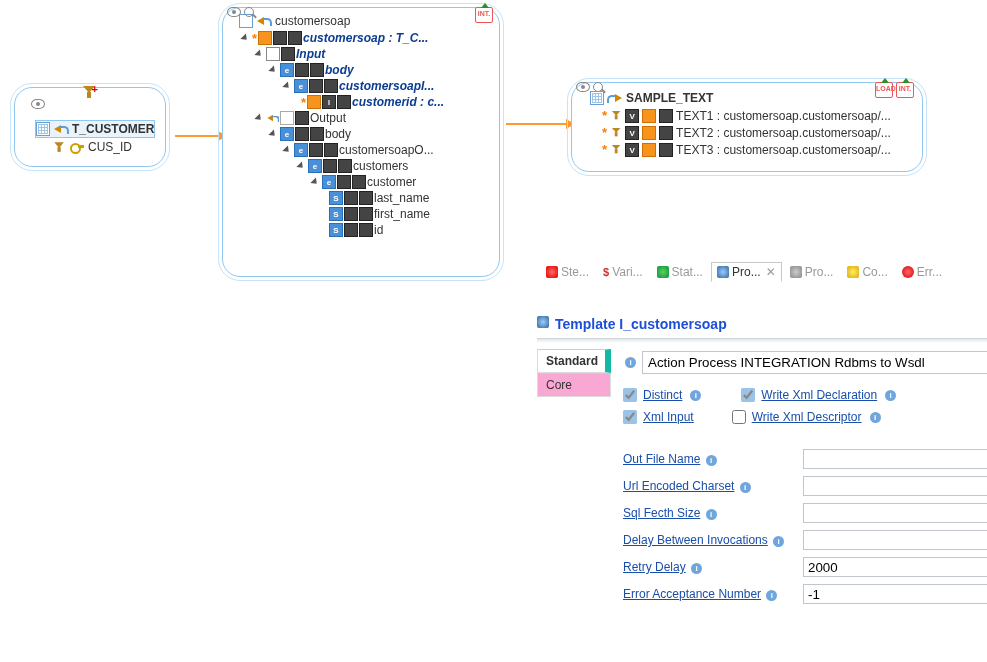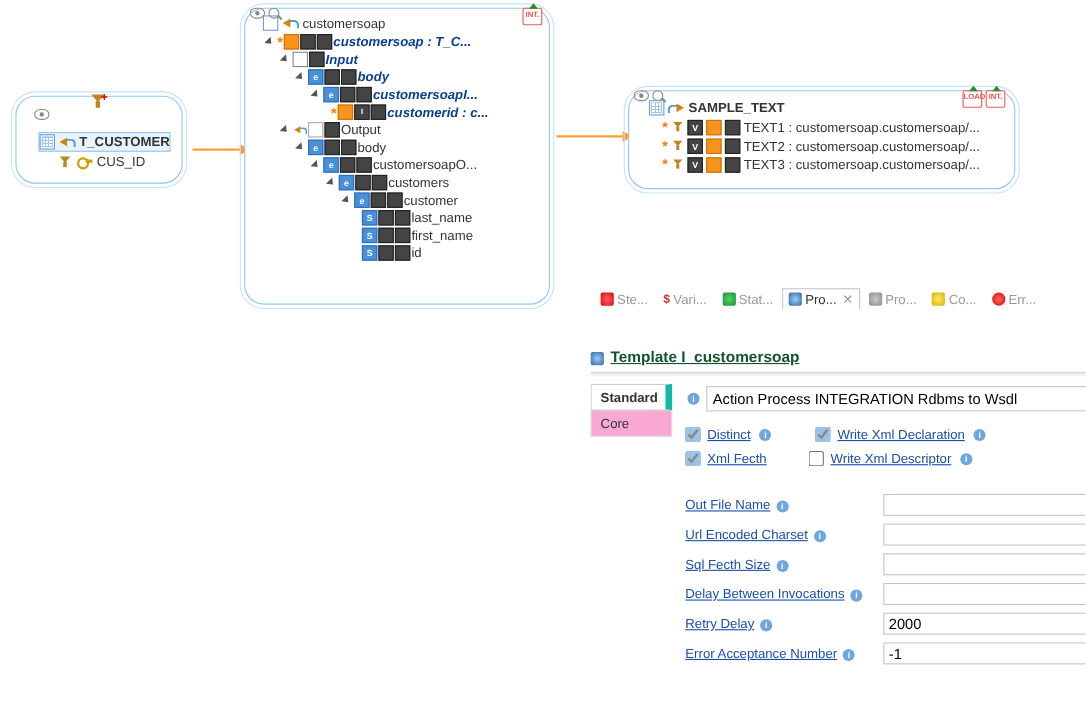--- a/index.html
+++ b/index.html
@@ -45,21 +45,21 @@
   .conn1 { left: 175px; top: 135px; width: 43px; }
   .conn2 { left: 506px; top: 123px; width: 60px; }
   
   
   .tabs { position: absolute; left: 540px; top: 262px; display: flex; gap: 2px; align-items: center; }
   .tab { display: flex; align-items: center; gap: 3px; padding: 2px 5px; color: #999; cursor: pointer; border: 1px solid transparent; }
   .tab.active { color: #333; border: 1px solid #c8c8c8; border-bottom: 1px solid #fff; background: #fff; }
   .tab .xbtn { color: #999; margin-left: 2px; }
   
   .panel { position: absolute; left: 537px; top: 312px; width: 450px; }
-  .panel-title { color: #14532d; font-weight: 600; font-size: 14px; display: flex; align-items: flex-end; gap: 6px; padding: 4px 0; text-decoration: underline; }
+  .panel-title { color: #1d4ed8; font-weight: 600; font-size: 14px; display: flex; align-items: flex-start; gap: 6px; padding: 4px 0; }
   .panel-sep { width: 450px; height: 5px; background: linear-gradient(#e2e6ea,#fff); margin: 2px 0 6px 0; border-top: 1px solid #d0d5da; }
   .panel-body { display: flex; }
   .side-tabs { width: 74px; }
   .side-tab { padding: 4px 8px; background: #f9a8d4; border: 1px solid #dcdcdc; border-top: 1px solid #ccc; font-size: 12px; cursor: pointer; }
   .side-tab.active { font-weight: 700; background: #fff; border-right: 6px solid #14b8a6; }
   .form { flex: 1; padding: 2px 0 0 12px; }
   .form-row0 { display: flex; align-items: center; gap: 6px; margin-bottom: 14px; }
   .form-row0 input[type=text] { flex: 1; padding: 3px 5px; border: 1px solid #c0c6cc; }
   .chk-row { display: flex; gap: 40px; margin-bottom: 8px; }
   .chk { display: flex; align-items: center; gap: 6px; }
@@ -353,21 +353,21 @@
           </div>
         <div class="chk">
             <input type="checkbox" checked="" class="ckdis" style="">
             <span class="linklab">Write Xml Declaration</span>
             <span class="info-ic">i</span>
           </div>
       </div>
       <div class="chk-row">
         <div class="chk">
             <input type="checkbox" checked="" class="ckdis" style="">
-            <span class="linklab">Xml Fecth</span>
+            <span class="linklab">Xml Input</span>
           </div>
         <div class="chk" style="margin-left:-14px;padding-left:12px;">
             <input type="checkbox" style="">
             <span class="linklab">Write Xml Descriptor</span>
             <span class="info-ic">i</span>
           </div>
       </div>
       <div style="height:10px;"></div>
       <div class="kv">
           <div class="k"><span class="linklab">Out File Name</span> <span class="info-ic">i</span></div>

